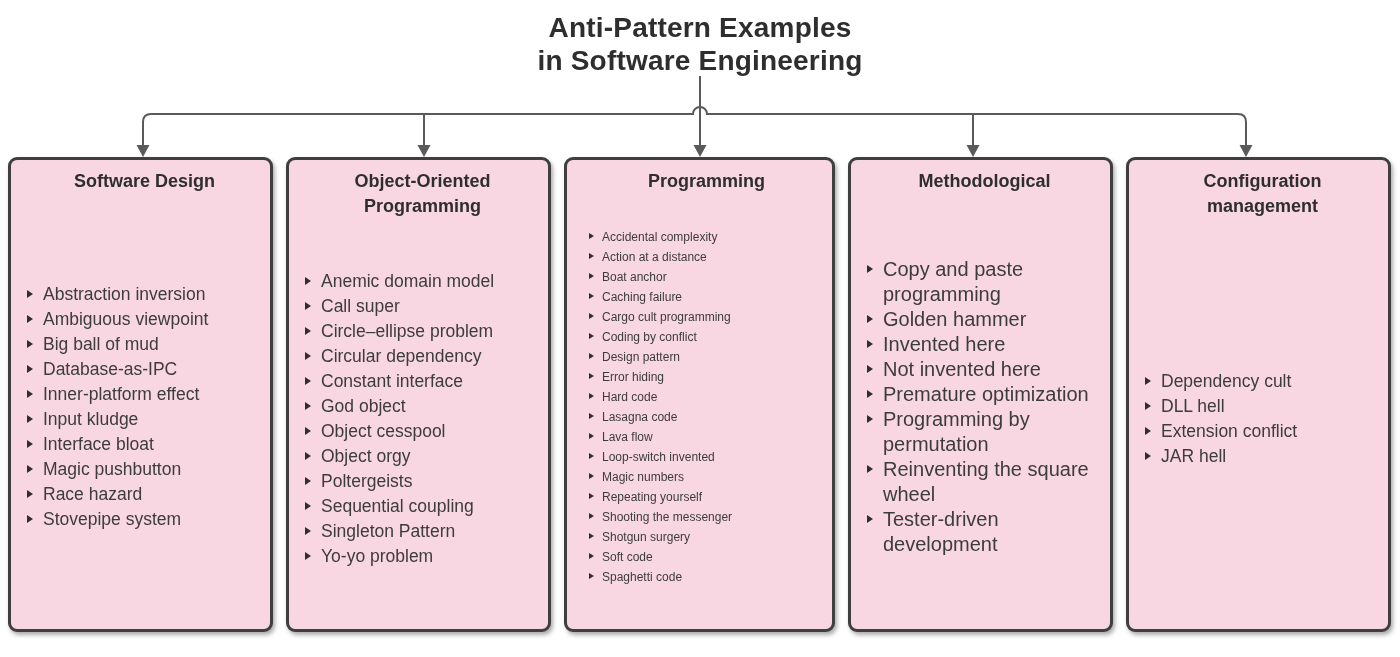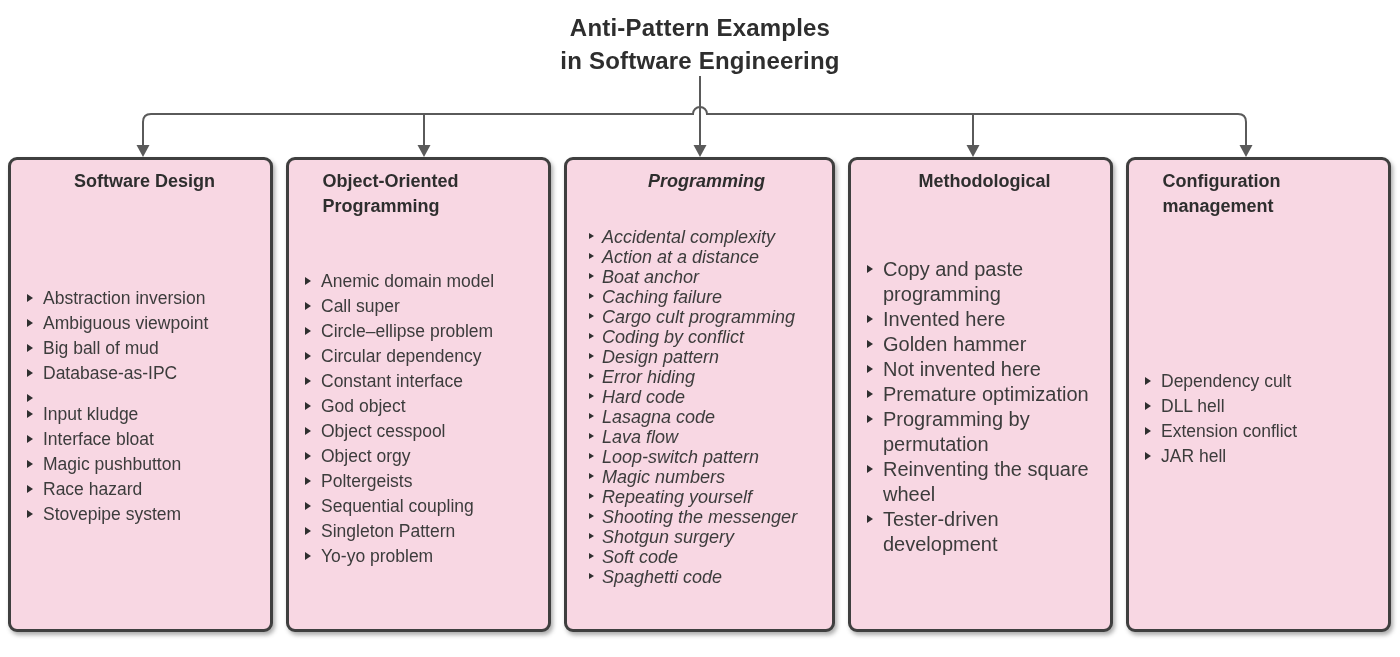--- a/index.html
+++ b/index.html
@@ -9,51 +9,51 @@
     --title-text:#2e2e2e;
     --item-text:#3c3c3c;
   }
   html,body{margin:0;padding:0;}
   body{
     width:1400px;height:657px;position:relative;background:#ffffff;
     font-family:"Liberation Sans", sans-serif;overflow:hidden;
   }
   .main-title{
     position:absolute;top:11px;left:0;width:100%;
-    text-align:center;font-weight:700;font-size:24px;line-height:33px;
+    text-align:center;font-weight:700;font-size:28px;line-height:33px;
     color:var(--title-text);white-space:pre-line;letter-spacing:.2px;
   }
   svg.connectors{position:absolute;top:0;left:0;color:var(--connector);}
   .boxes-row{
     position:absolute;top:157px;left:8px;width:1383px;height:475px;
     display:flex;gap:13px;
   }
   .box{
     flex:1;box-sizing:border-box;background:var(--box-fill);
     border:3px solid var(--box-border);border-radius:9px;
     box-shadow:2px 3px 4px rgba(70,70,70,.45);
     display:flex;flex-direction:column;
     padding:4px 8px 10px 16px;
   }
   .box-title{
-    font-weight:700;font-size:18px;line-height:25px;text-align:left;
+    font-weight:700;font-size:18px;line-height:25px;text-align:center;
     color:var(--title-text);margin:5px auto 0;max-width:200px;align-self:center;
   }
   .box-list-wrap{flex:1;display:flex;flex-direction:column;justify-content:center;}
   ul.items{margin:0;padding:0;list-style:none;font-size:17.5px;line-height:25px;color:var(--item-text);}
   ul.items li{display:flex;}
   .bullet{
     width:0;height:0;flex:0 0 auto;
     border-top:4.5px solid transparent;border-bottom:4.5px solid transparent;
     border-left:6.5px solid #2f2f2f;
     margin:8px 10px 0 0;
   }
   
-  .box--dense{padding-left:22px;font-style:italic;}
-  .box--dense ul.items{font-size:18px;line-height:20px;}
+  .box--dense{padding-left:22px;}
+  .box--dense ul.items{font-size:12px;line-height:20px;}
   .box--dense .bullet{
     border-top-width:3.5px;border-bottom-width:3.5px;border-left-width:5.5px;
     margin:6px 8px 0 0;
   }
   
   .box--roomy ul.items{font-size:20px;line-height:25px;}
 </style>
 </head>
 <body>
 
@@ -93,20 +93,21 @@
           <li>
             <span class="bullet"></span>
             <span class="item-text">Big ball of mud</span>
           </li>
           <li>
             <span class="bullet"></span>
             <span class="item-text">Database-as-IPC</span>
           </li>
           <li>
             <span class="bullet"></span>
+            <span class="item-text">Inner-platform effect</span>
           </li>
           <li>
             <span class="bullet"></span>
             <span class="item-text">Input kludge</span>
           </li>
           <li>
             <span class="bullet"></span>
             <span class="item-text">Interface bloat</span>
           </li>
           <li>
@@ -224,21 +225,21 @@
           <li>
             <span class="bullet"></span>
             <span class="item-text">Lasagna code</span>
           </li>
           <li>
             <span class="bullet"></span>
             <span class="item-text">Lava flow</span>
           </li>
           <li>
             <span class="bullet"></span>
-            <span class="item-text">Loop-switch pattern</span>
+            <span class="item-text">Loop-switch invented</span>
           </li>
           <li>
             <span class="bullet"></span>
             <span class="item-text">Magic numbers</span>
           </li>
           <li>
             <span class="bullet"></span>
             <span class="item-text">Repeating yourself</span>
           </li>
           <li>
@@ -264,25 +265,25 @@
   <div class="box box--roomy">
     <div class="box-title">Methodological</div>
     <div class="box-list-wrap">
       <ul class="items">
           <li>
             <span class="bullet"></span>
             <span class="item-text">Copy and paste programming</span>
           </li>
           <li>
             <span class="bullet"></span>
+            <span class="item-text">Golden hammer</span>
+          </li>
+          <li>
+            <span class="bullet"></span>
             <span class="item-text">Invented here</span>
-          </li>
-          <li>
-            <span class="bullet"></span>
-            <span class="item-text">Golden hammer</span>
           </li>
           <li>
             <span class="bullet"></span>
             <span class="item-text">Not invented here</span>
           </li>
           <li>
             <span class="bullet"></span>
             <span class="item-text">Premature optimization</span>
           </li>
           <li>

